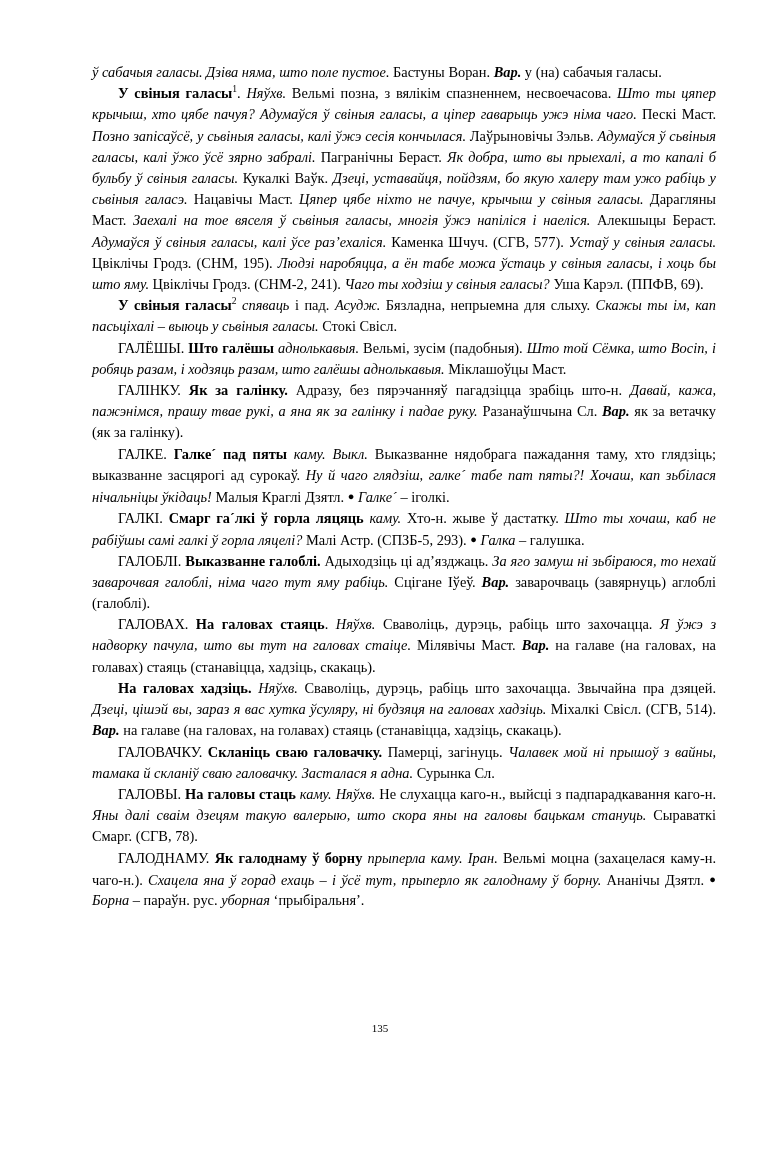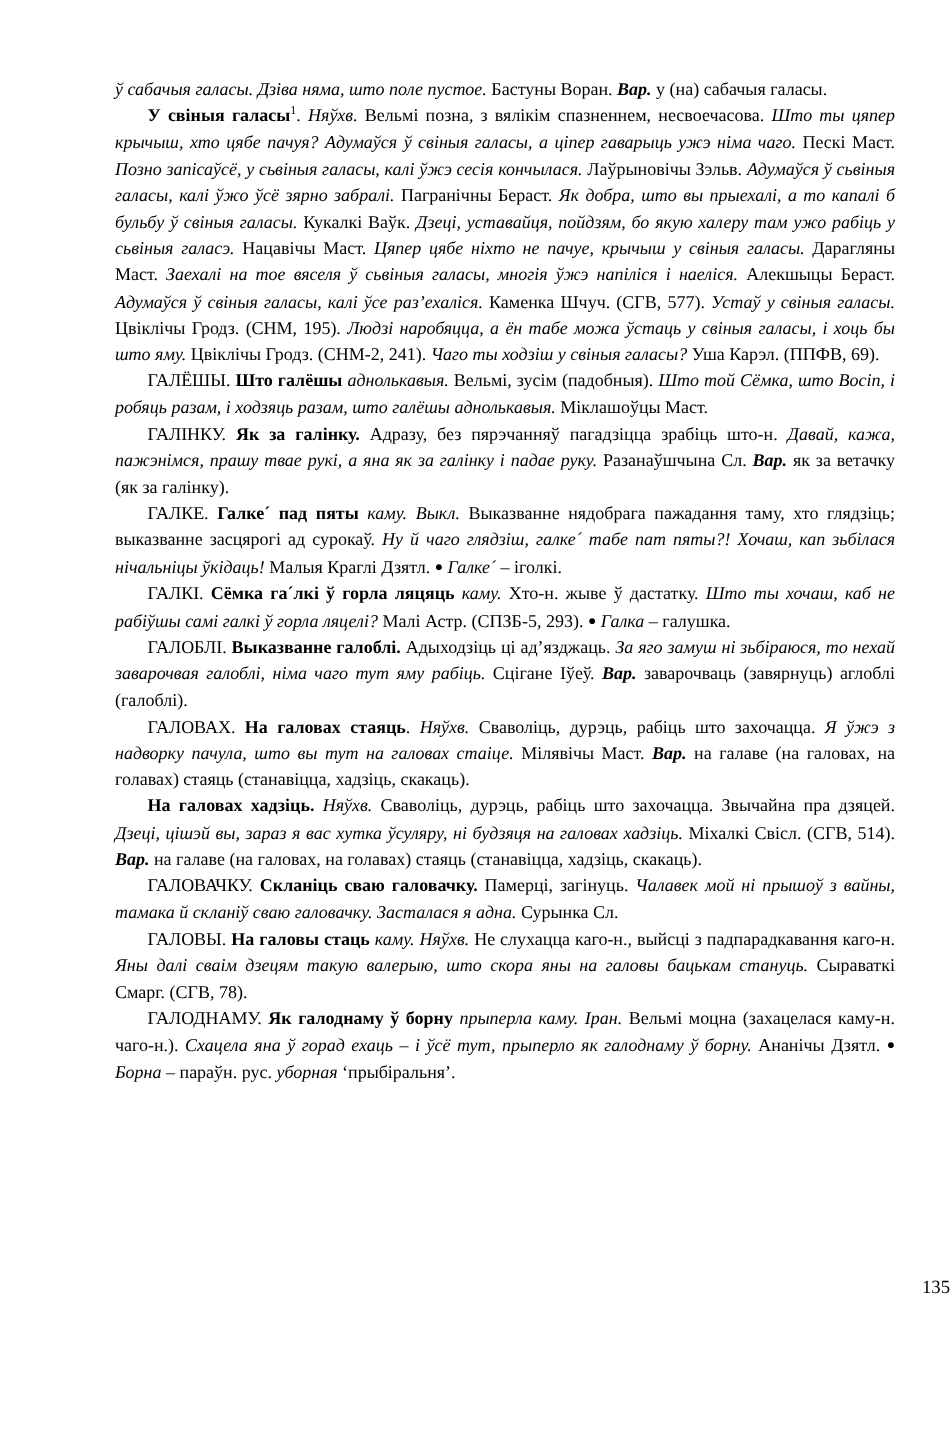--- a/index.html
+++ b/index.html
@@ -48,36 +48,37 @@
   }
   .bullet {
     font-size: 11px;
     vertical-align: 1.5px;
   }
   .pagenum {
     position: absolute;
     left: 0;
     top: 1022px;
     width: 760px;
-    text-align: right;
-    font-size: 15px;
+    text-align: center;
+    font-size: 11px;
     font-family: "Liberation Serif", "DejaVu Serif", serif;
   }
 </style>
 </head>
 <body>
 
 <div class="page">
   <div class="body-text" id="text-body">
       <p class=""><span class="it">ў сабачыя галасы. Дзіва няма, што поле пустое.</span><span> Бастуны Воран. </span><span class="bi">Вар.</span><span> у (на) сабачыя галасы.</span></p>
       <p class="ind"><span class="b">У свіныя галасы</span><span class="sup">1</span><span>. </span><span class="it">Няўхв.</span><span> Вельмі позна, з вялікім спазненнем, несвоечасова. </span><span class="it">Што ты цяпер крычыш, хто цябе пачуя? Адумаўся ў свіныя галасы, а ціпер гаварыць ужэ німа чаго.</span><span> Пескі Маст. </span><span class="it">Позно запісаўсё, у сьвіныя галасы, калі ўжэ сесія кончылася.</span><span> Лаўрыновічы Зэльв. </span><span class="it">Адумаўся ў сьвіныя галасы, калі ўжо ўсё зярно забралі.</span><span> Пагранічны Бераст. </span><span class="it">Як добра, што вы прыехалі, а то капалі б бульбу ў свіныя галасы.</span><span> Кукалкі Ваўк. </span><span class="it">Дзеці, уставайця, пойдзям, бо якую халеру там ужо рабіць у сьвіныя галасэ.</span><span> Нацавічы Маст. </span><span class="it">Цяпер цябе ніхто не пачуе, крычыш у свіныя галасы.</span><span> Дарагляны Маст. </span><span class="it">Заехалі на тое вяселя ў сьвіныя галасы, многія ўжэ напіліся і наеліся.</span><span> Алекшыцы Бераст. </span><span class="it">Адумаўся ў свіныя галасы, калі ўсе раз’ехаліся.</span><span> Каменка Шчуч. (СГВ, 577). </span><span class="it">Устаў у свіныя галасы.</span><span> Цвіклічы Гродз. (СНМ, 195). </span><span class="it">Людзі наробяцца, а ён табе можа ўстаць у свіныя галасы, і хоць бы што яму.</span><span> Цвіклічы Гродз. (СНМ-2, 241). </span><span class="it">Чаго ты ходзіш у свіныя галасы?</span><span> Уша Карэл. (ППФВ, 69).</span></p>
+      <p class="ind"><span class="b">У свіныя галасы</span><span class="sup">2</span><span> </span><span class="it">спяваць</span><span> і пад. </span><span class="it">Асудж.</span><span> Бязладна, непрыемна для слыху. </span><span class="it">Скажы ты ім, кап пасьціхалі – выюць у сьвіныя галасы.</span><span> Стокі Свісл.</span></p>
       <p class="ind"><span>ГАЛЁШЫ. </span><span class="b">Што галёшы</span><span> </span><span class="it">аднолькавыя.</span><span> Вельмі, зусім (падобныя). </span><span class="it">Што той Сёмка, што Восіп, і робяць разам, і ходзяць разам, што галёшы аднолькавыя.</span><span> Міклашоўцы Маст.</span></p>
       <p class="ind"><span>ГАЛІНКУ. </span><span class="b">Як за  галінку.</span><span> Адразу, без пярэчанняў пагадзіцца зрабіць што-н. </span><span class="it">Давай, кажа, пажэнімся, прашу твае рукі, а яна як за галінку і падае руку.</span><span> Разанаўшчына Сл. </span><span class="bi">Вар.</span><span> як за ветачку (як за галінку).</span></p>
       <p class="ind"><span>ГАЛКЕ. </span><span class="b">Галке´ пад пяты</span><span> </span><span class="it">каму. Выкл.</span><span> Выказванне нядобрага пажадання таму, хто глядзіць; выказванне засцярогі ад сурокаў. </span><span class="it">Ну й чаго глядзіш, галке´ табе пат пяты?! Хочаш, кап зьбілася нічальніцы ўкідаць!</span><span> Малыя Краглі Дзятл. </span><span class="bullet">●</span><span> </span><span class="it">Галке´</span><span> – іголкі.</span></p>
-      <p class="ind"><span>ГАЛКІ. </span><span class="b">Сёмка га´лкі ў горла ляцяць</span><span> </span><span class="it">каму.</span><span> Хто-н. жыве ў дастатку. </span><span class="it">Што ты хочаш, каб не рабіўшы самі галкі ў горла ляцелі?</span><span> Малі Астр. (СПЗБ-5, 293). </span><span class="bullet">●</span><span> </span><span class="it">Галка</span><span> – галушка.</span></p>
+      <p class="ind"><span>ГАЛКІ. </span><span class="b">Смарг га´лкі ў горла ляцяць</span><span> </span><span class="it">каму.</span><span> Хто-н. жыве ў дастатку. </span><span class="it">Што ты хочаш, каб не рабіўшы самі галкі ў горла ляцелі?</span><span> Малі Астр. (СПЗБ-5, 293). </span><span class="bullet">●</span><span> </span><span class="it">Галка</span><span> – галушка.</span></p>
       <p class="ind"><span>ГАЛОБЛІ. </span><span class="b">Выказванне  галоблі.</span><span>  Адыходзіць ці ад’язджаць. </span><span class="it">За яго замуш ні зьбіраюся, то нехай заварочвая галоблі, німа чаго тут яму рабіць.</span><span> Сцігане Іўеў. </span><span class="bi">Вар.</span><span> заварочваць (завярнуць) аглоблі (галоблі).</span></p>
       <p class="ind"><span>ГАЛОВАХ. </span><span class="b">На галовах стаяць</span><span>. </span><span class="it">Няўхв.</span><span> Сваволіць, дурэць, рабіць што захочацца. </span><span class="it">Я ўжэ з надворку пачула, што вы тут на галовах стаіце.</span><span> Мілявічы Маст. </span><span class="bi">Вар.</span><span> на галаве (на галовах, на голавах) стаяць (станавіцца, хадзіць, скакаць).</span></p>
       <p class="ind"><span class="b">На галовах хадзіць.</span><span> </span><span class="it">Няўхв.</span><span> Сваволіць, дурэць, рабіць што захочацца. Звычайна пра дзяцей. </span><span class="it">Дзеці, цішэй вы, зараз я вас хутка ўсуляру, ні будзяця на галовах  хадзіць.</span><span> Міхалкі Свісл. (СГВ, 514). </span><span class="bi">Вар.</span><span> на галаве (на галовах, на голавах) стаяць (станавіцца, хадзіць, скакаць).</span></p>
       <p class="ind"><span>ГАЛОВАЧКУ. </span><span class="b">Скланіць сваю галовачку.</span><span> Памерці, загінуць. </span><span class="it">Чалавек мой ні прышоў з вайны, тамака й скланіў сваю галовачку. Засталася я адна.</span><span> Сурынка Сл.</span></p>
       <p class="ind"><span>ГАЛОВЫ. </span><span class="b">На галовы стаць</span><span> </span><span class="it">каму. Няўхв.</span><span> Не слухацца каго-н., выйсці з падпарадкавання каго-н. </span><span class="it">Яны далі сваім дзецям такую валерыю, што скора яны на галовы бацькам стануць.</span><span> Сыраваткі Смарг. (СГВ, 78).</span></p>
       <p class="ind"><span>ГАЛОДНАМУ. </span><span class="b">Як галоднаму ў борну</span><span> </span><span class="it">прыперла каму. Іран.</span><span> Вельмі моцна (захацелася каму-н. чаго-н.). </span><span class="it">Схацела яна ў горад ехаць – і ўсё  тут, прыперло як галоднаму ў борну.</span><span> Ананічы Дзятл. </span><span class="bullet">●</span><span> </span><span class="it">Борна</span><span> – параўн. рус. </span><span class="it">уборная</span><span> ‘прыбіральня’.</span></p>
     </div>
 </div>
 
 <div class="pagenum">135</div>

